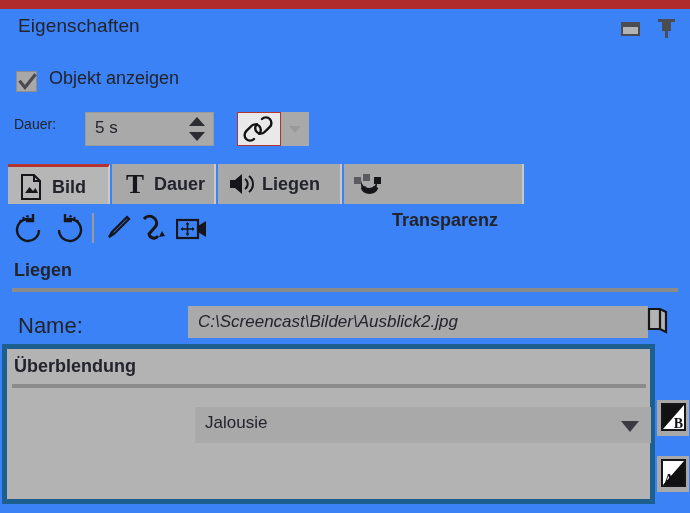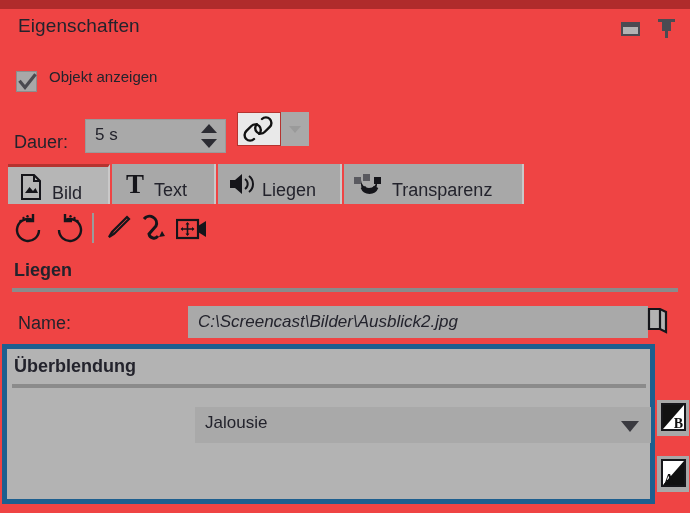--- a/index.html
+++ b/index.html
@@ -8,21 +8,21 @@
     background: #ffffff;
   }
   body {
     font-family: "Liberation Sans", sans-serif;
   }
   #app {
     position: relative;
     width: 690px;
     height: 513px;
     overflow: hidden;
-    background: #ef4444;
+    background: #3b82f6;
     color: #1d1d28;
     box-sizing: border-box;
   }
   .top-accent {
     position: absolute;
     left: 0; top: 0;
     width: 690px; height: 9px;
     background: #b02b2b;
   }
   
@@ -92,36 +92,36 @@
     left: 0; top: 3px;
     width: 21px; height: 21px;
     background: #a8a8a8;
     border: 1px solid #8d8d8d;
     box-sizing: border-box;
   }
   .checkbox svg { position:absolute; left:1px; top:1px; }
   .checkrow .label {
     position: absolute;
     left: 33px; top: 0px;
-    font-size: 15px;
+    font-size: 18px;
     white-space: nowrap;
     color: #23232c;
   }
   
   .durrow { position: absolute; left: 0; top: 112px; }
   .dur-label {
     position: absolute;
-    left: 14px; top: 20px;
-    font-size: 18px;
+    left: 14px; top: 4px;
+    font-size: 14px;
     color: #23232c;
   }
   .spin {
     position: absolute;
-    left: 85px; top: 7px;
-    width: 141px; height: 34px;
+    left: 85px; top: 0px;
+    width: 129px; height: 34px;
     background: #a9a9a9;
     border: 1px solid #9a9a9a;
     box-sizing: border-box;
   }
   .spin .val {
     position: absolute;
     left: 9px; top: 5px;
     font-size: 17px;
     color: #23232c;
   }
@@ -175,24 +175,25 @@
     box-sizing: border-box;
     border-right: 2px solid #c9c9c9;
   }
   .tab.active {
     background: #b6b6b6;
     border-top: 3px solid #b5332f;
     border-right: 2px solid #c9c9c9;
   }
   .tab .tab-label {
     position: absolute;
-    top: 16px;
+    top: 10px;
     font-size: 18px;
     color: #23232c;
     white-space: nowrap;
+    font-weight: bold;
   }
   .tab .tab-ico {
     position: absolute;
     top: 7px;
   }
   
   .icobar {
     position: absolute;
     left: 8px; top: 210px;
     width: 220px; height: 38px;
@@ -213,21 +214,21 @@
     white-space: nowrap;
   }
   .grp-rule {
     position: absolute;
     height: 4px;
     background: #8b8b8b;
   }
   
   .fieldlabel {
     position: absolute;
-    font-size: 18px;
+    font-size: 22px;
     color: #23232c;
     white-space: nowrap;
     text-align: center;
   }
   .textfield {
     position: absolute;
     background: #a9a9a9;
     box-sizing: border-box;
     font-style: italic;
   }
@@ -359,21 +360,21 @@
       </div>
       <div class="tab-label" style="left:44px;">Bild</div>
     </div>
 
     <div class="tab" style="left:104px; width:104px;">
       <div class="tab-ico" style="left:10px; top:4px;">
         <svg width="26" height="30" viewBox="0 0 26 30">
           <text x="13" y="25" font-family="Liberation Serif, serif" font-size="27" font-weight="bold" fill="#15151a" text-anchor="middle">T</text>
         </svg>
       </div>
-      <div class="tab-label" style="left:42px;">Text</div>
+      <div class="tab-label" style="left:42px;">Dauer</div>
     </div>
 
     <div class="tab" style="left:210px; width:124px;">
       <div class="tab-ico" style="left:10px; top:8px;">
         <svg width="28" height="24" viewBox="0 0 28 24">
           <path d="M2 8 h5 L14 2 v20 L7 16 H2 Z" fill="#15151a"></path>
           <path d="M17 7 a6 6 0 0 1 0 10" fill="none" stroke="#15151a" stroke-width="2"></path>
           <path d="M21 4 a10 10 0 0 1 0 16" fill="none" stroke="#15151a" stroke-width="2"></path>
         </svg>
       </div>
@@ -383,21 +384,21 @@
     <div class="tab" style="left:336px; width:180px;">
       <div class="tab-ico" style="left:10px; top:9px;">
         <svg width="30" height="22" viewBox="0 0 30 22">
           <rect x="0" y="4" width="7" height="7" fill="#5a5a60"></rect>
           <rect x="9" y="1" width="7" height="7" fill="#5a5a60"></rect>
           <rect x="20" y="4" width="7" height="7" fill="#15151a"></rect>
           <path d="M7 7 a8 8 0 0 0 16 0 v5 a8 8 0 0 1 -16 0 Z" fill="#15151a"></path>
           <path d="M9 14 a7 7 0 0 0 13 0" fill="none" stroke="#15151a" stroke-width="5"></path>
         </svg>
       </div>
-      <div class="tab-label" style="left:48px;">Transparenz</div>
+      <div class="tab-label" style="left:48px;margin-top:36px;">Transparenz</div>
     </div>
   </div>
 
   <div class="icobar">
 
     <div class="icobtn" style="left:4px;">
       <svg width="34" height="34" viewBox="0 0 34 34">
         <path d="M27 18 a11 11 0 1 1 -6 -9.8" fill="none" stroke="#15151a" stroke-width="2.4"></path>
         <path d="M21 2 v7 h-7" fill="none" stroke="#15151a" stroke-width="2.4"></path>
         <g fill="#15151a">

